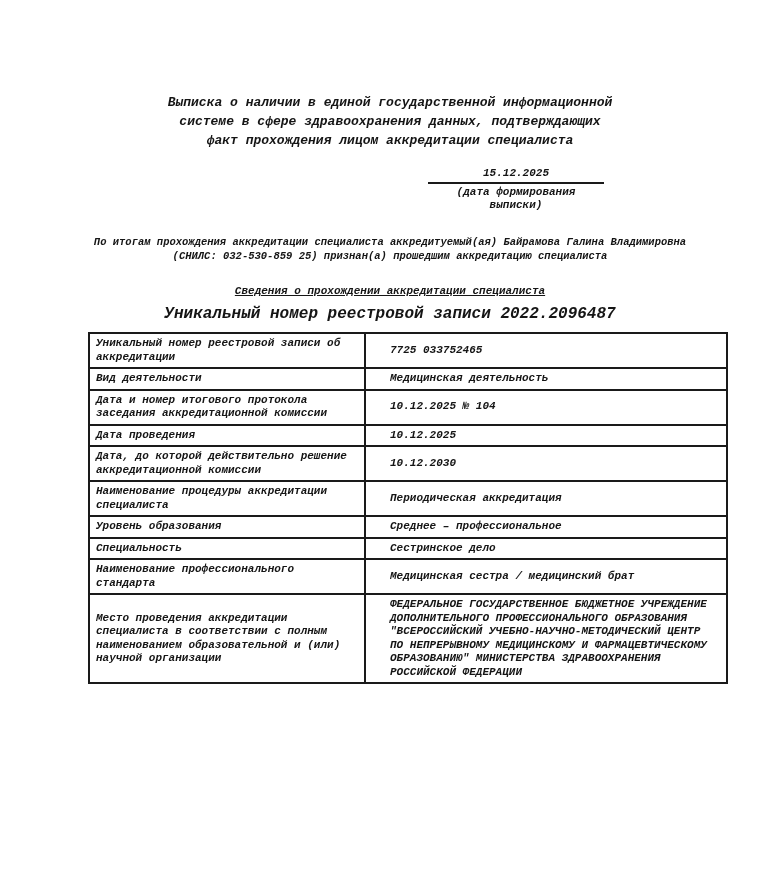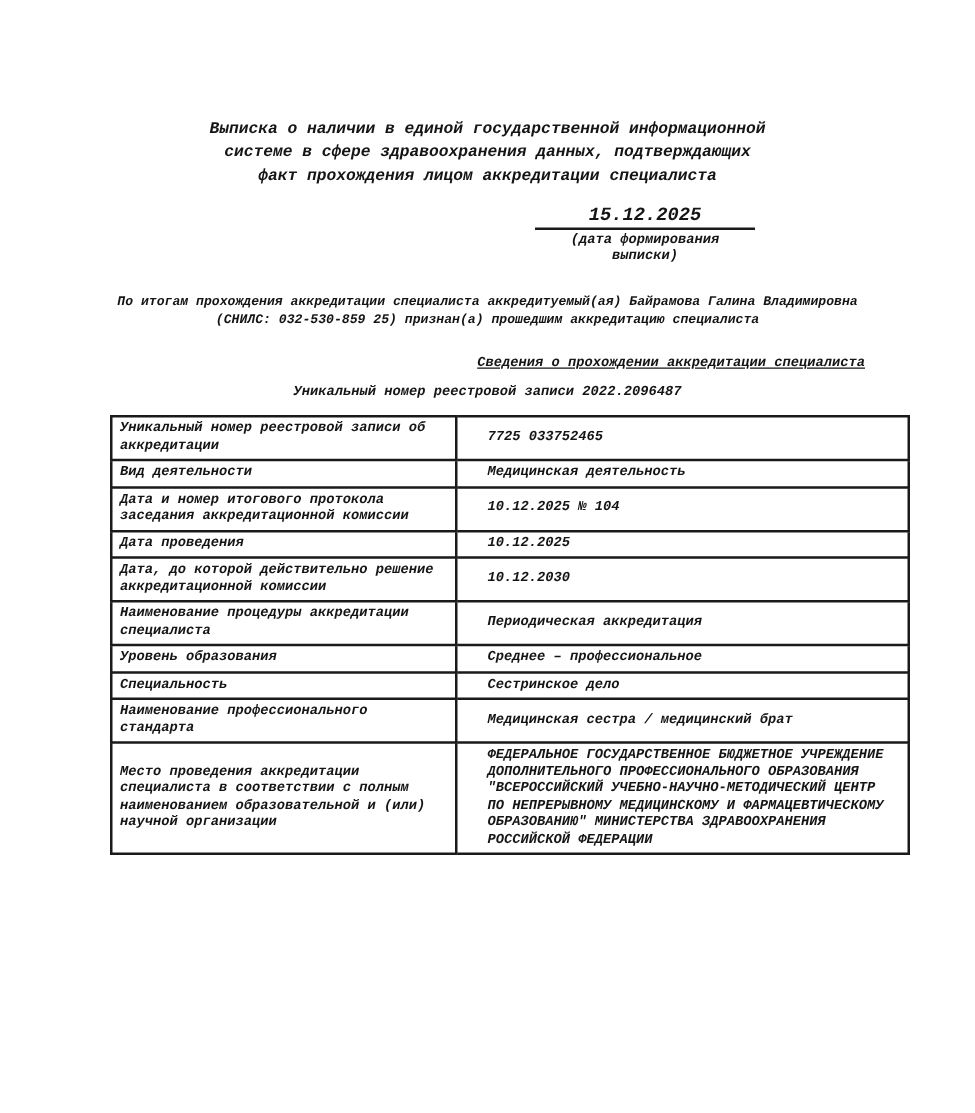--- a/index.html
+++ b/index.html
@@ -29,47 +29,47 @@
     font-size:13px;
     line-height:19px;
   }
   .date-block{
     width:176px;
     margin-left:340px;
     margin-top:16px;
     text-align:center;
   }
   .date-value{
-    font-size:15px;
+    font-size:11px;
     line-height:14px;
     padding:0 14px 2px 14px;
     border-bottom:2px solid var(--border-color);
   }
   .date-caption{
     font-size:11px;
     line-height:13px;
     padding-top:2px;
   }
   .intro-paragraph{
     margin-top:24px;
     text-align:center;
     font-size:10.5px;
     line-height:13.5px;
   }
   .section-heading{
     margin-top:22px;
-    text-align:right;
+    text-align:center;
     font-size:11px;
     line-height:13px;
     text-decoration:underline;
   }
   .registry-heading{
     margin-top:9px;
     text-align:center;
-    font-size:11px;
+    font-size:16px;
     line-height:15px;
   }
   table.acc-table{
     margin-top:10px;
     width:604px;
     border-collapse:collapse;
     table-layout:fixed;
   }
   .acc-table td{
     border:2px solid var(--border-color);

